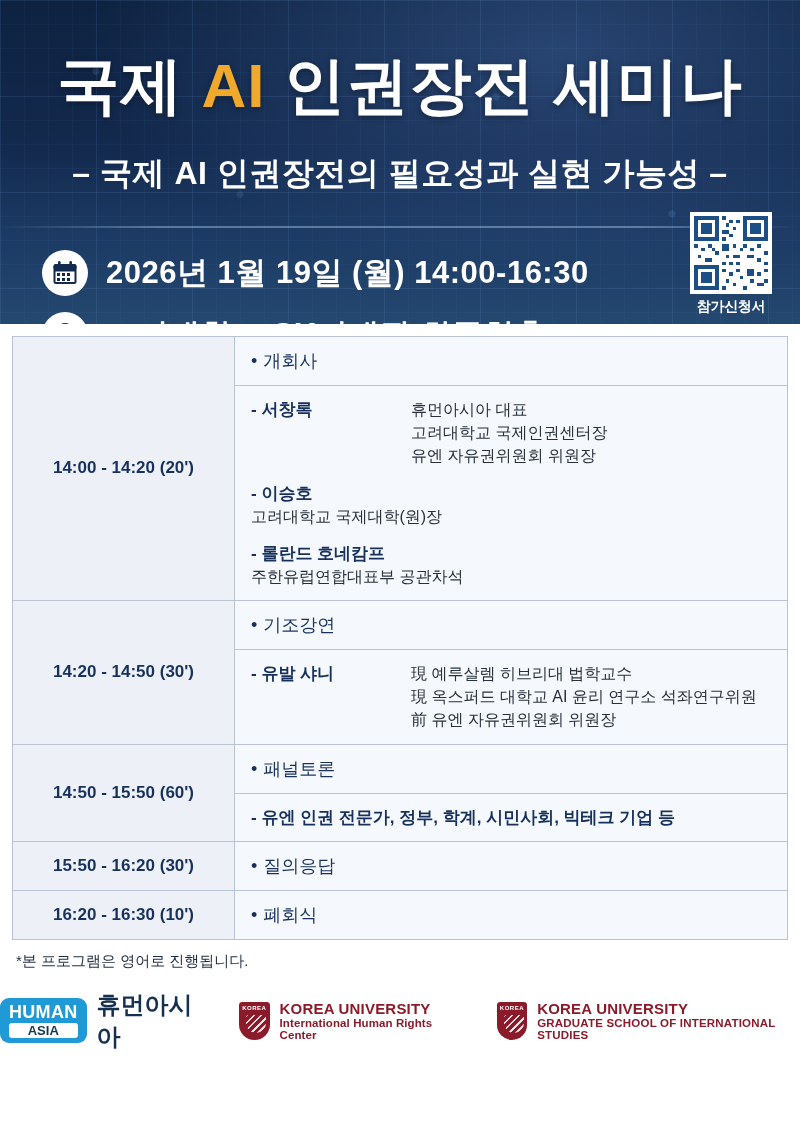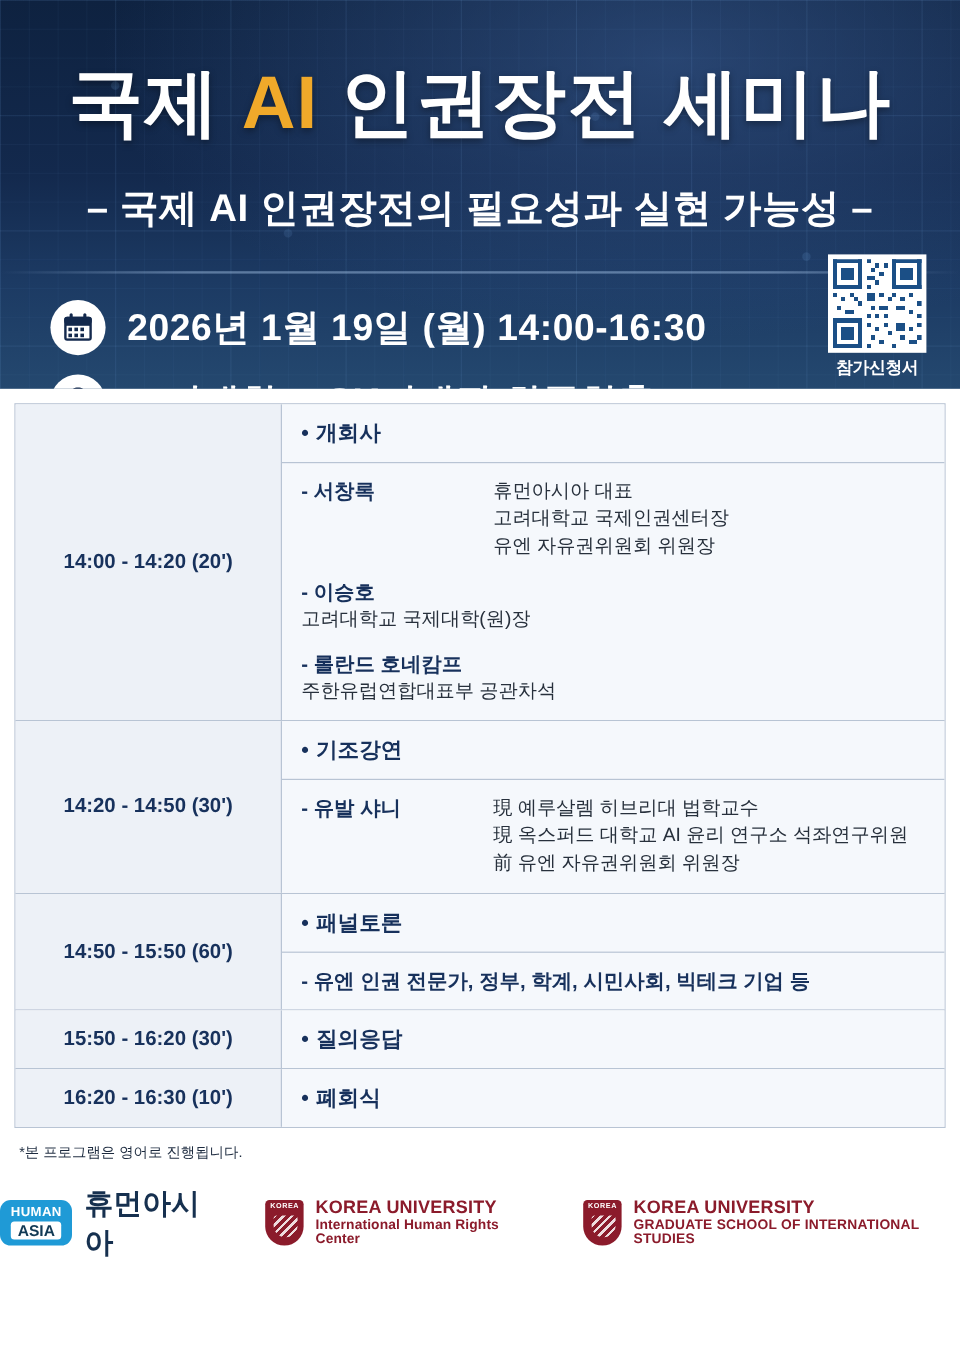--- a/index.html
+++ b/index.html
@@ -107,49 +107,49 @@
     font-weight: bold;
     display:flex; align-items:center; justify-content:center;
     text-align:center;
     padding: 10px 6px;
   }
   .body-cell { flex: 1 1 auto; background:#f5f8fc; padding: 0; }
 
   .blk { padding: 12px 16px; }
   .blk + .blk { border-top: 1px solid #b8c4d4; }
 
-  .head-line { color:#17315c; font-size: 18px; font-weight: bold; }
+  .head-line { color:#17315c; font-size: 18px; font-weight: normal; }
   .head-line .bullet { color:#17315c; margin-right: 6px; }
 
   .person-line { display:flex; align-items:flex-start; }
   .person-line + .person-line { margin-top: 14px; flex-direction: column; }
   .pname {
     color:#17315c; font-size: 17px; font-weight: bold;
     flex: 0 0 auto; min-width: 160px;
   }
   .pname.wide { min-width: 0; margin-right: 14px; }
   .pdesc { color:#27303c; font-size: 16px; line-height: 1.45; }
   .pdesc div { white-space: nowrap; }
 
   .panel-line { color:#17315c; font-size: 17px; font-weight:bold; }
 
-  .footnote { padding: 12px 0 0 16px; font-size: 12px; color:#1d2b3f; }
+  .footnote { padding: 12px 0 0 16px; font-size: 15px; color:#1d2b3f; }
 
   
   .logos {
     display:flex; align-items:center; justify-content:center;
     gap: 44px;
     padding: 18px 0 10px 0;
   }
   .logo { display:flex; align-items:center; }
   .ha-badge {
     background:#1f9ad6; color:#fff; border-radius: 9px;
     padding: 5px 9px; text-align:center; line-height:1.0; margin-right:10px;
   }
-  .ha-badge .l1 { font-size: 11px; font-weight:bold; letter-spacing:.3px; }
+  .ha-badge .l1 { font-size: 18px; font-weight:bold; letter-spacing:.3px; }
   .ha-badge .l2 { font-size: 13px; font-weight:bold; color:#123a55; background:#fff; border-radius:3px; margin-top:2px; padding:1px 3px; }
   .ha-name { font-size: 24px; font-weight:bold; color:#16304f; }
 
   .ku-seal {
     width: 34px; height: 38px; margin-right:10px;
     background:#8b1b2b; border-radius: 4px 4px 18px 18px;
     position:relative; overflow:hidden;
   }
   .ku-seal:before{
     content:"KOREA"; position:absolute; top:3px; left:0; right:0;

